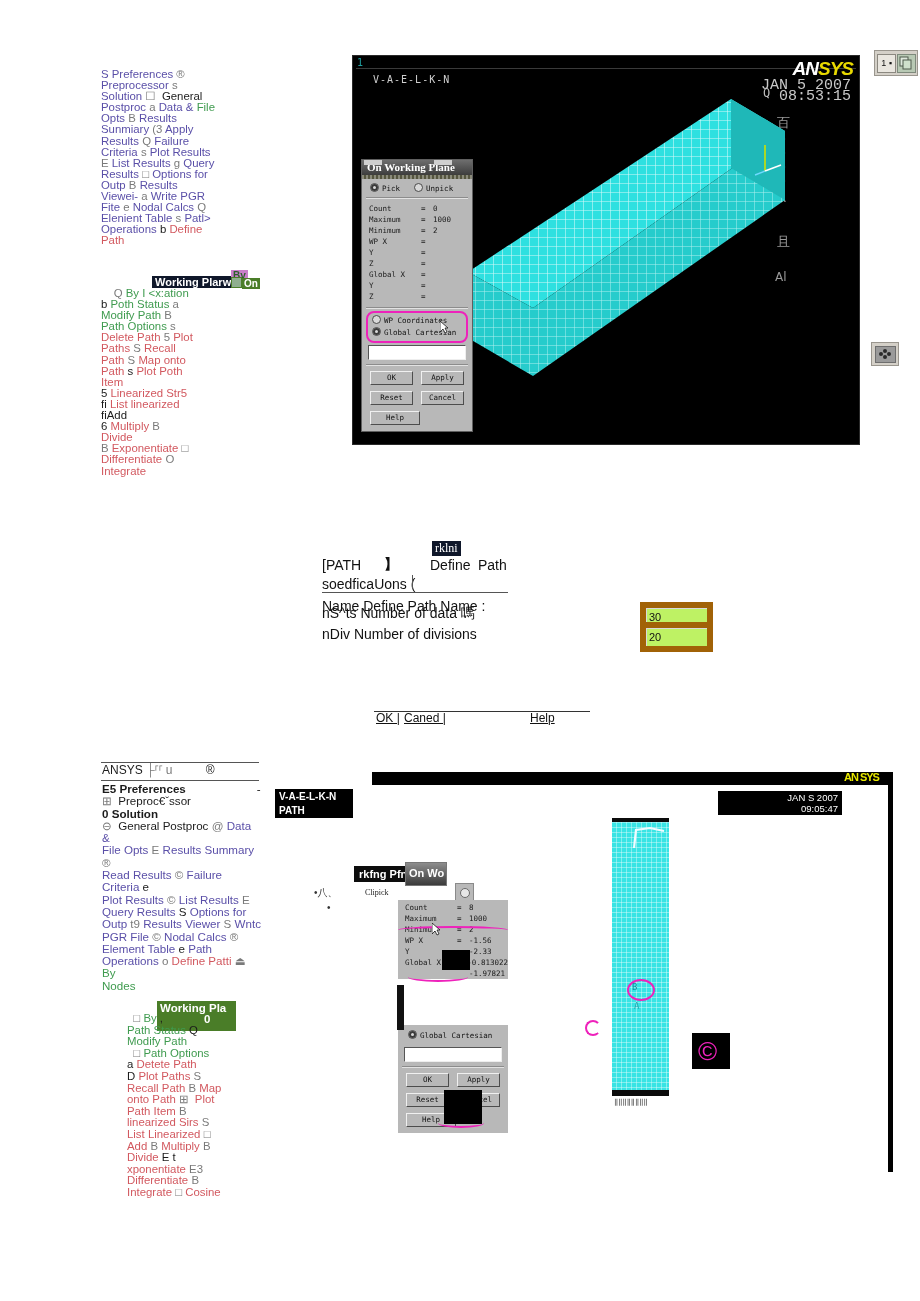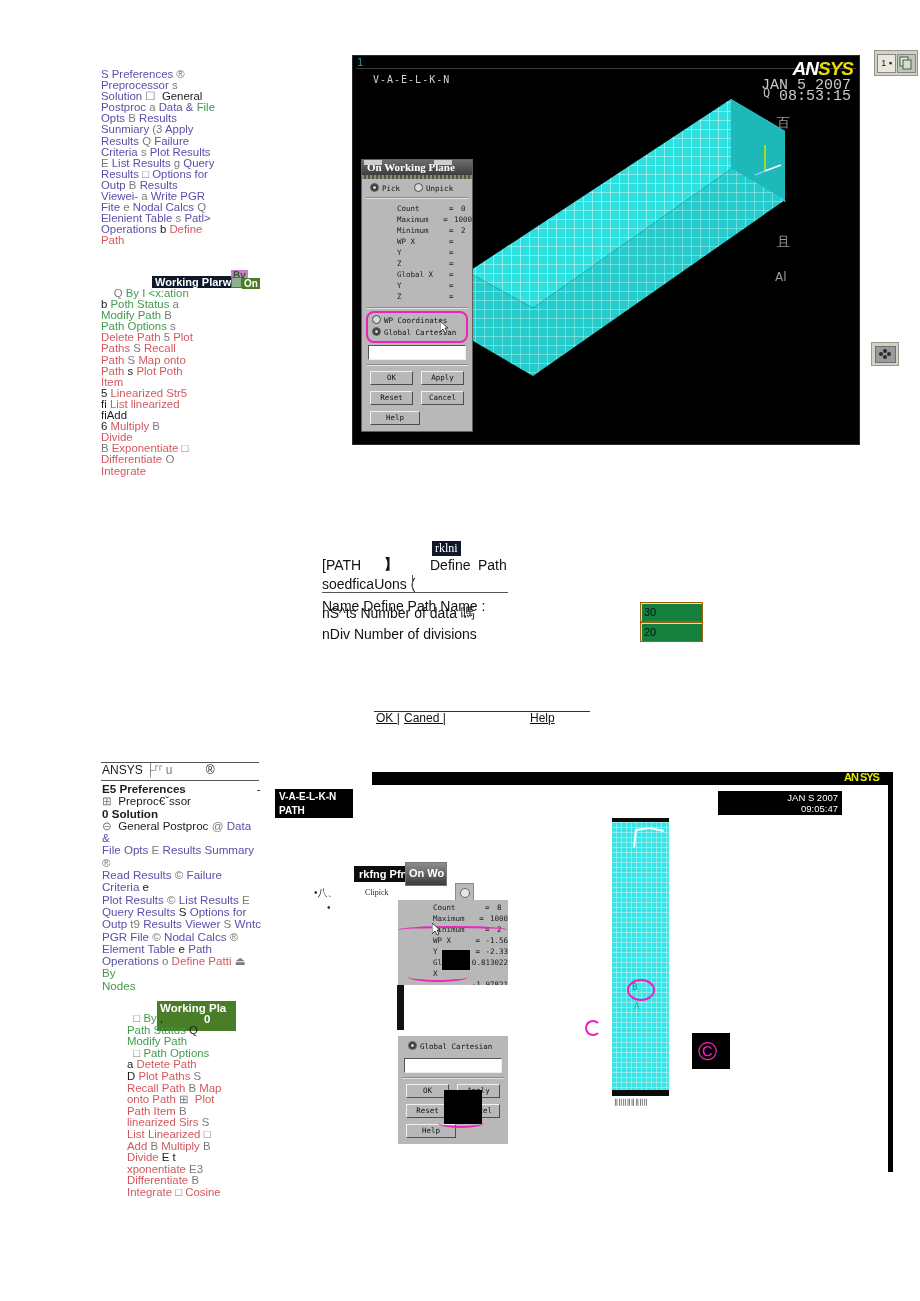--- a/index.html
+++ b/index.html
@@ -42,36 +42,36 @@
   .pickdlg .titlebar{height:15px;background:linear-gradient(#6e6e6e,#3d3d3d);
       color:#ffffff;font-family:"Liberation Serif",serif;font-weight:bold;
       font-size:11px;padding-left:5px;line-height:15px;}
   .pickdlg .tabnotch{position:absolute;top:0;width:18px;height:5px;background:#cfcfcf;}
   .pickdlg .hatch{height:4px;background:repeating-linear-gradient(90deg,#8a8a7a 0 2px,#55553f 2px 4px);}
   .radiorow{display:flex;gap:14px;font-size:7.5px;color:#111;padding:4px 6px 2px 8px;}
   .radio{width:7px;height:7px;border-radius:50%;border:1px solid #4a4a4a;
          background:#d9d9d9;display:inline-block;margin-right:3px;vertical-align:-1px;}
   .radio.on{background:#d9d9d9;box-shadow:inset 0 0 0 2px #3a3a3a;}
   .hr{height:1px;background:#8c8c8c;margin:2px 4px;border-bottom:1px solid #e2e2e2;}
-  .kvrow{display:flex;font-size:7.5px;color:#1a1a1a;line-height:11px;padding-left:7px;margin-left:28px;}
+  .kvrow{display:flex;font-size:7.5px;color:#1a1a1a;line-height:11px;padding-left:7px;}
   .kvrow .k{width:52px;text-align:left;}
   .kvrow .eq{width:12px;}
   .kvrow .v{}
   .coordbox{margin:4px 6px;height:13px;background:#ffffff;border:1px solid #555;
             border-right-color:#eee;border-bottom-color:#eee;}
   .magbox{position:absolute;border:2px solid #ee22bb;border-radius:8px;}
   .btn{border:1px solid #f0f0f0;border-right-color:#4d4d4d;border-bottom-color:#4d4d4d;
        background:#b8b8b8;font-size:7.5px;color:#111;text-align:center;
        line-height:12px;height:12px;}
   .btnrow{display:flex;gap:8px;padding:3px 8px;}
   .btnrow .btn{width:48px;}
 
   
   .formtext{font-size:14px;color:#111;}
-  .numbox{border:1px solid #a16207;background:#15803d;height:18px;width:58px;
+  .numbox{border:6px solid #a16207;background:#bef264;height:18px;width:58px;
           font-size:11px;color:#111;padding-left:3px;line-height:18px;
           box-shadow:inset 1px 1px 0 #dadada;}
   .linkbtn{font-size:12px;color:#111;text-decoration:underline;}
 
   
   #gfx-bot{left:272px;top:770px;width:620px;height:404px;background:#ffffff;}
   .topbar-blk{position:absolute;background:#000000;}
   .labelblk{position:absolute;background:#000000;color:#ffffff;font-weight:bold;
             font-size:10px;font-family:"Liberation Sans",sans-serif;
             padding:2px 4px;}

